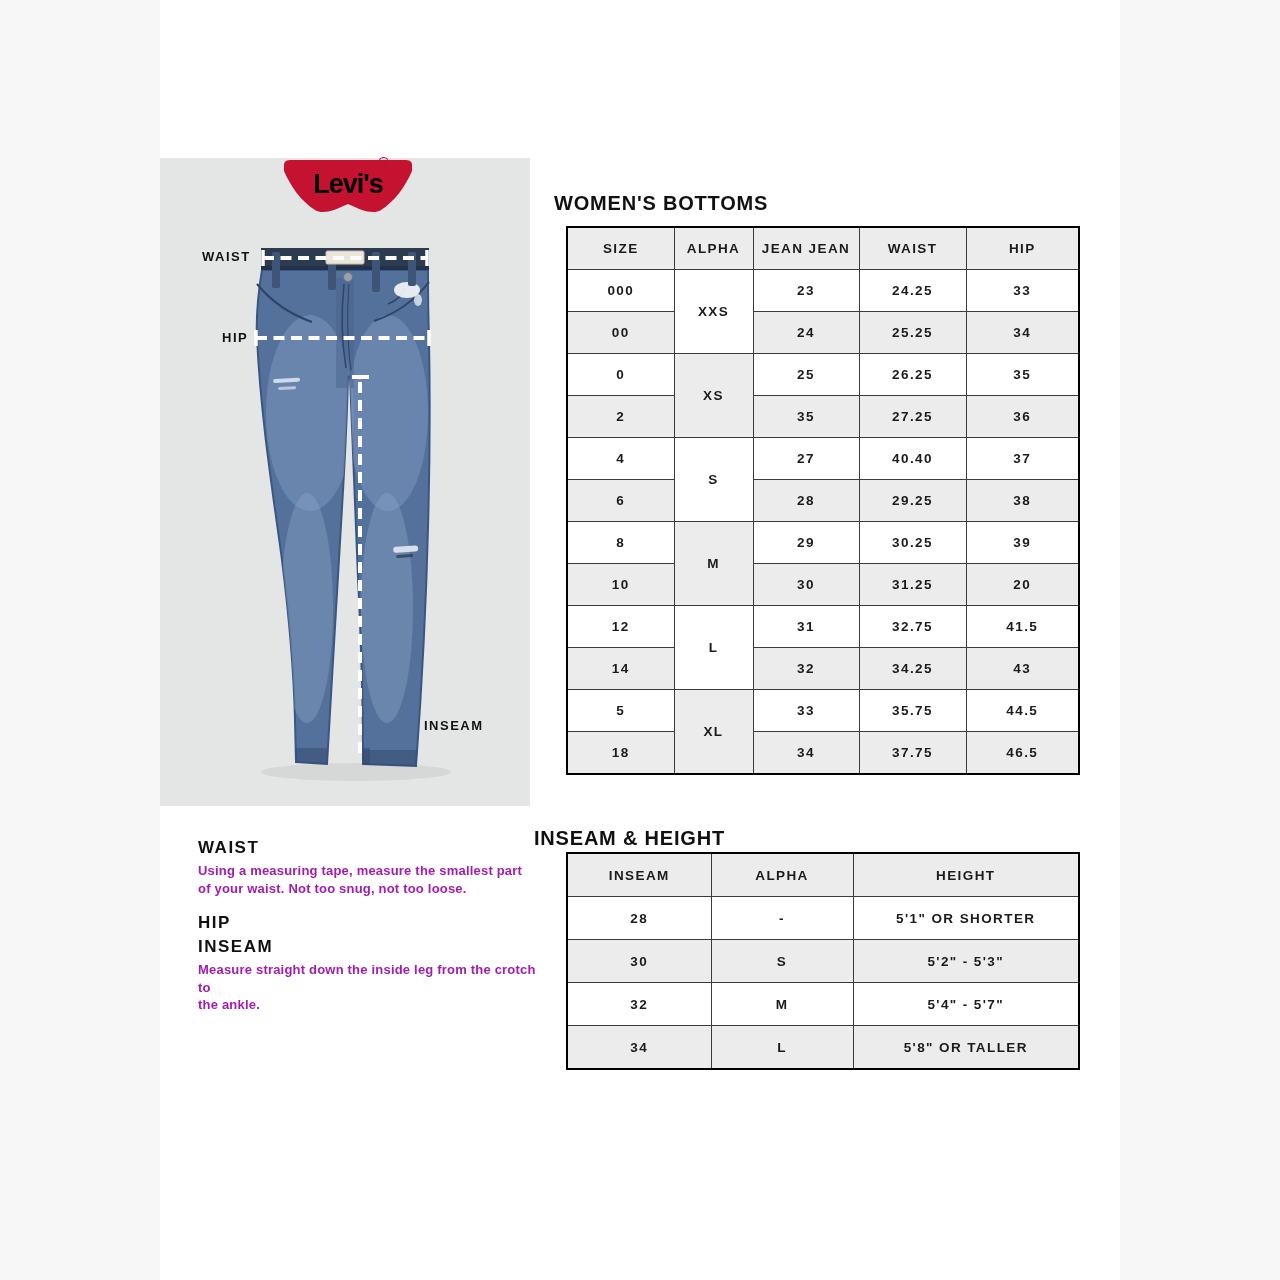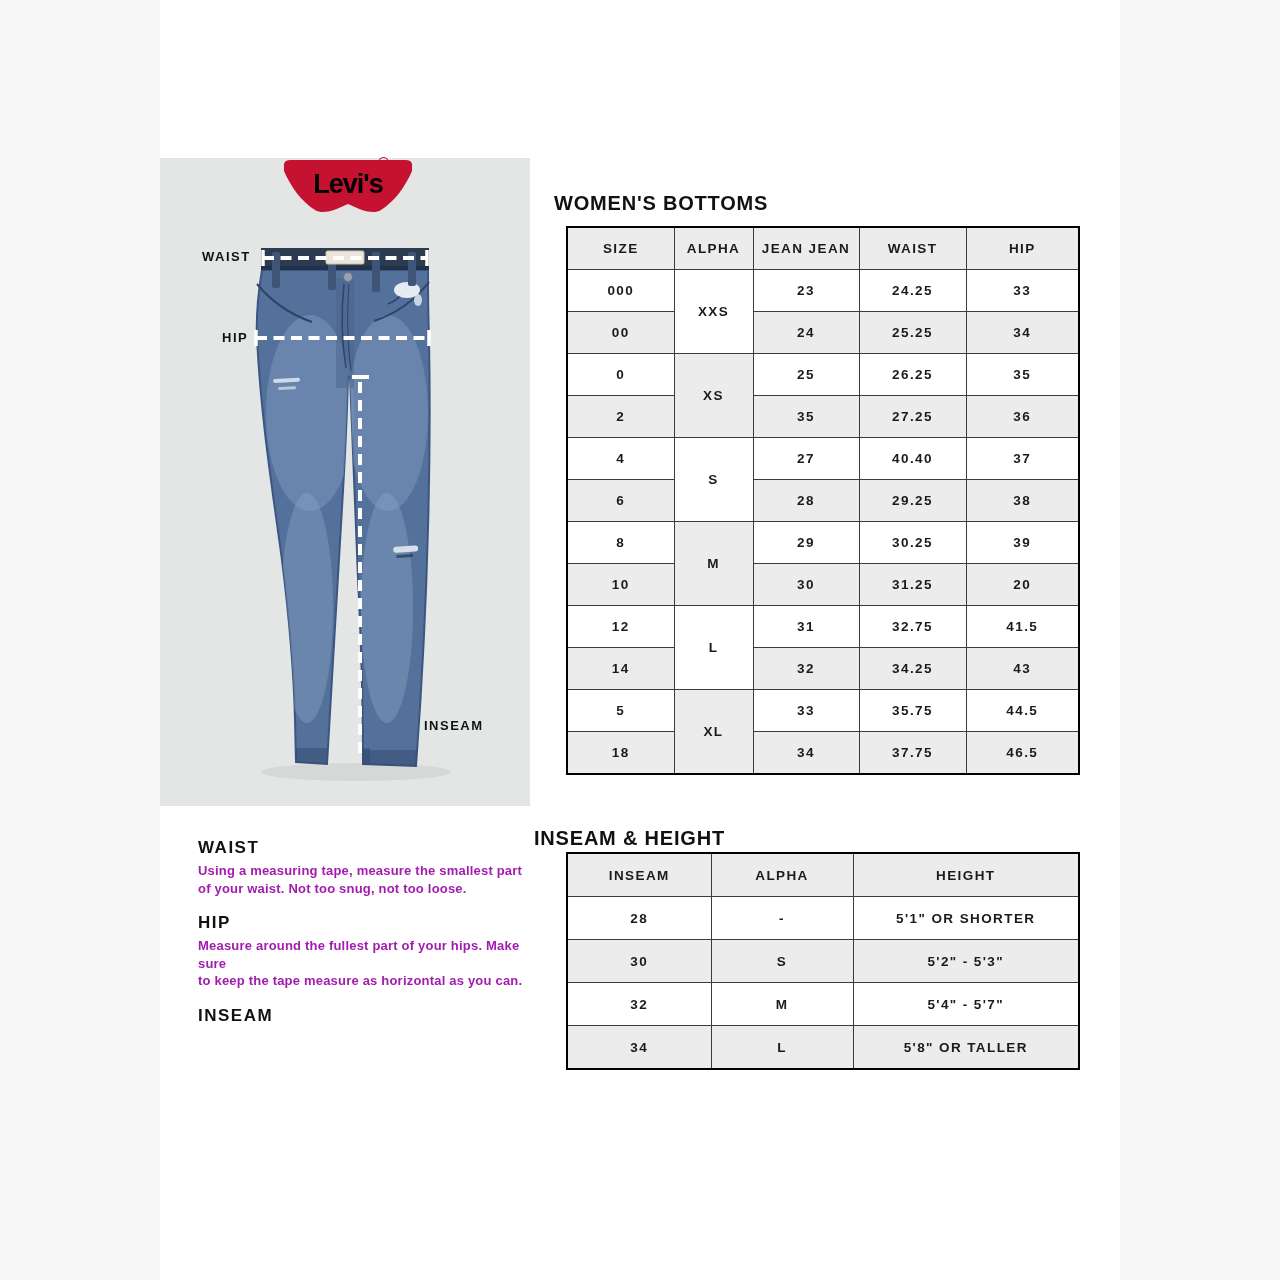--- a/index.html
+++ b/index.html
@@ -305,16 +305,16 @@
         <td class="g">5'8" OR TALLER</td>
       </tr>
     </tbody>
 </table>
 
 <div class="instructions">
     <div class="instr-head">WAIST</div>
     <div class="instr-body">Using a measuring tape, measure the smallest part
 of your waist. Not too snug, not too loose.</div>
     <div class="instr-head">HIP</div>
-    <div class="instr-body">Measure around the fullest part of your hips. Make sure
-to keep the tape measure as horizontal as you can.</div>
     <div class="instr-head">INSEAM</div>
+    <div class="instr-body">Measure straight down the inside leg from the crotch to
+the ankle.</div>
   </div>
 
 </body></html>

